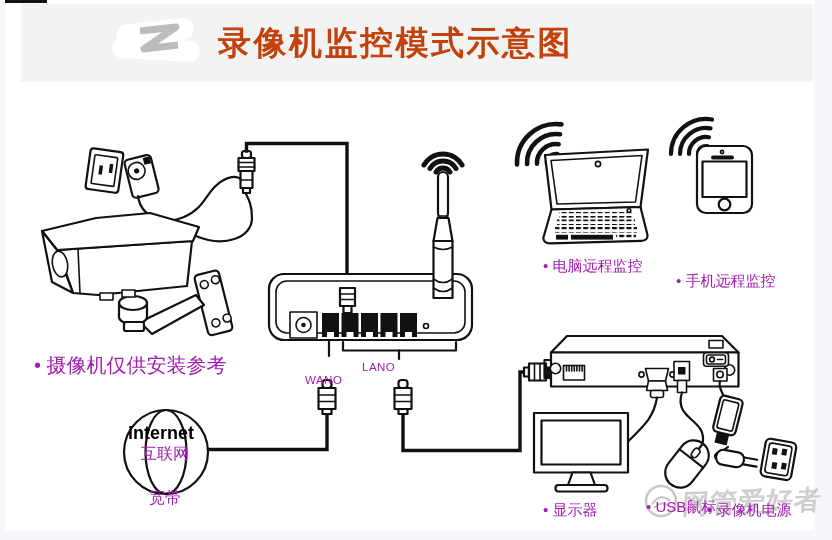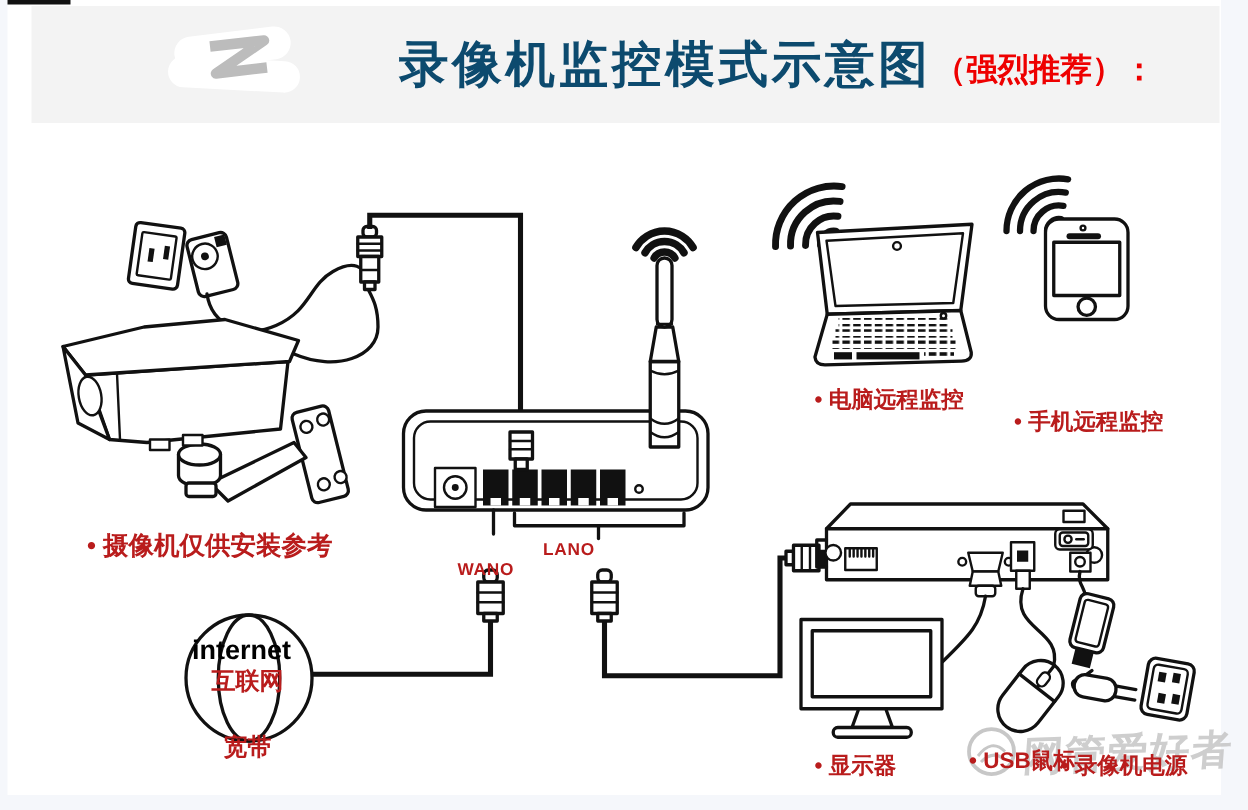--- a/index.html
+++ b/index.html
@@ -12,25 +12,25 @@
   .stage{position:absolute;left:0;top:0;width:832px;height:540px;}
   .page{position:absolute;left:5px;top:0;width:809px;height:530px;background:#ffffff;}
   .topline{position:absolute;left:5px;top:0;width:42px;height:3px;background:#111;}
   .header-band{position:absolute;left:21px;top:4px;width:792px;height:78px;background:#f3f3f3;}
   .header-row{position:absolute;left:110px;top:4px;height:78px;display:flex;align-items:center;}
   .logo-blob{position:relative;width:100px;height:60px;margin-right:8px;}
   .blob1,.blob2{position:absolute;background:#ffffff;border-radius:14px;}
   .blob1{left:6px;top:8px;width:78px;height:22px;transform:rotate(-7deg);}
   .blob2{left:2px;top:26px;width:88px;height:21px;transform:rotate(3deg);}
   .blob-mark{position:absolute;left:26px;top:10px;width:46px;height:34px;}
-  .title{font-size:33px;font-weight:900;letter-spacing:2.5px;color:#0c4a6e;white-space:nowrap;margin-left:48px;}
+  .title{font-size:33px;font-weight:900;letter-spacing:2.5px;color:#c2410c;white-space:nowrap;}
   .subtitle{font-size:21px;font-weight:800;color:#ee0000;white-space:nowrap;margin-left:2px;padding-top:6px;}
   .art{position:absolute;left:0;top:0;width:832px;height:540px;}
-  .lbl{position:absolute;font-weight:700;color:#b91c1c;white-space:nowrap;}
-  .lbl-cam{left:58px;top:352px;font-size:17px;}
+  .lbl{position:absolute;font-weight:400;color:#a21caf;white-space:nowrap;}
+  .lbl-cam{left:34px;top:352px;font-size:20px;}
   .lbl-wan{left:305px;top:374px;font-size:11.5px;letter-spacing:.5px;}
   .lbl-lan{left:362px;top:361px;font-size:11.5px;letter-spacing:.5px;}
   .lbl-pc{left:543px;top:257px;font-size:15px;}
   .lbl-ph{left:676px;top:272px;font-size:15px;}
   .lbl-mon{left:543px;top:501px;font-size:15px;}
   .lbl-mouse{left:646px;top:498px;font-size:15px;}
   .lbl-nvrpwr{left:707px;top:501px;font-size:15px;}
   .lbl-inet{left:128px;top:423px;font-size:18px;font-weight:800;color:#000000;}
   .lbl-hlw{left:141px;top:444px;font-size:16px;}
   .lbl-kd{left:149px;top:462px;font-size:16px;margin-top:26px;}
@@ -59,21 +59,20 @@
 
   <div class="header-row">
     <div class="logo-blob">
       <div class="blob1"></div>
       <div class="blob2"></div>
       <svg class="blob-mark" viewBox="0 0 46 34">
         <path d="M4,8 L40,4 L8,26 L42,22" stroke="#bcbcbc" stroke-width="7" fill="none" stroke-linejoin="round"></path>
       </svg>
     </div>
     <span class="title">录像机监控模式示意图</span>
-    <span class="subtitle">（强烈推荐）：</span>
   </div>
 
   <svg class="art" viewBox="0 0 832 540">
     <defs>
       <pattern id="kb" width="7.2" height="8" patternUnits="userSpaceOnUse">
         <rect width="5" height="5.2" fill="#111"></rect>
       </pattern>
     </defs>
 
     <g transform="rotate(8 104 170)">

